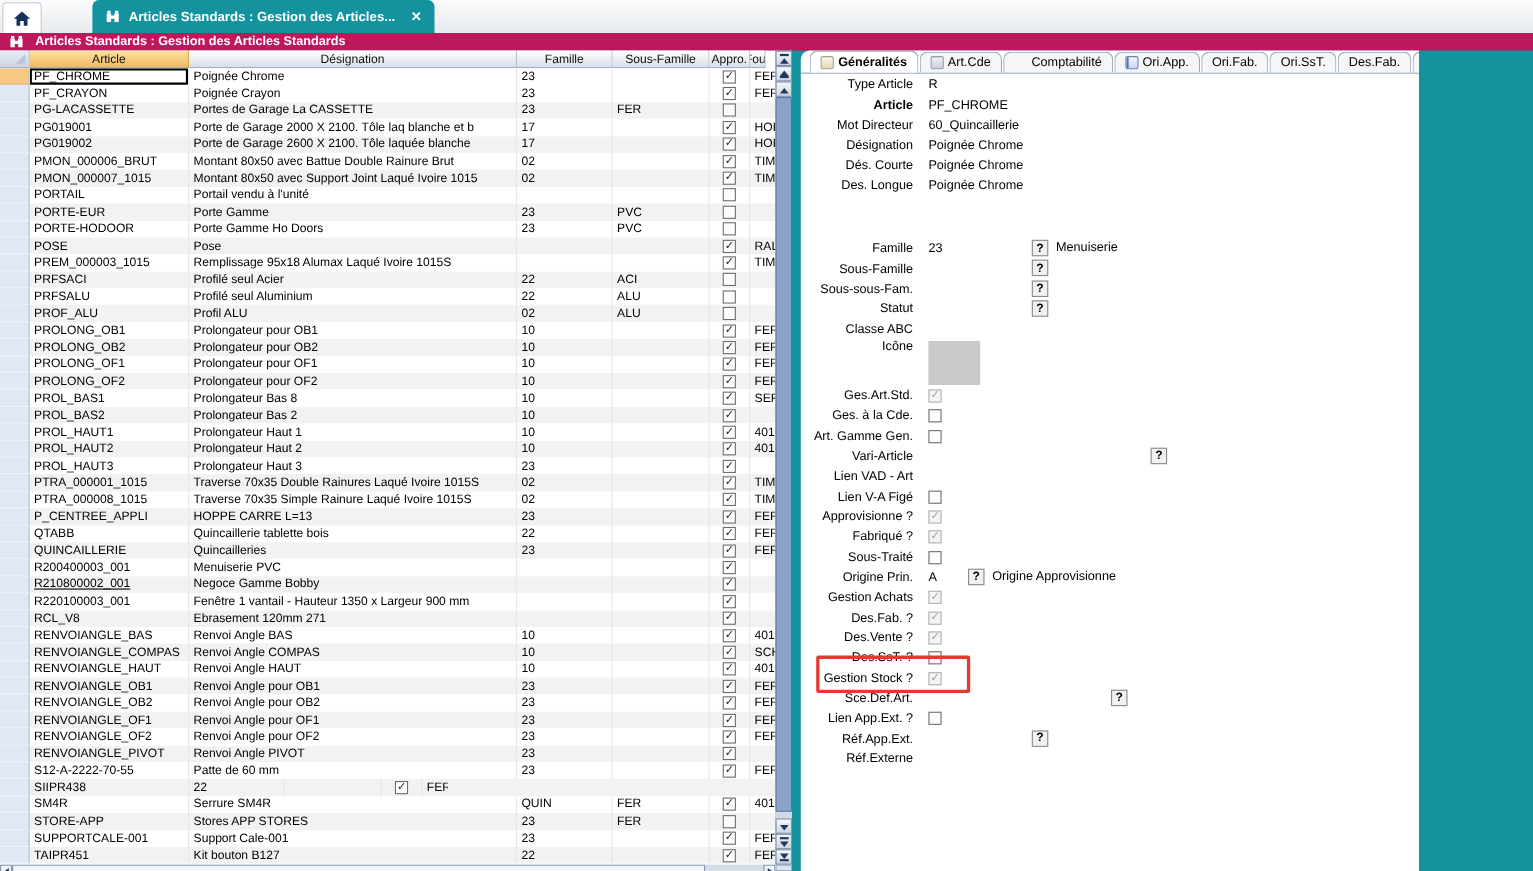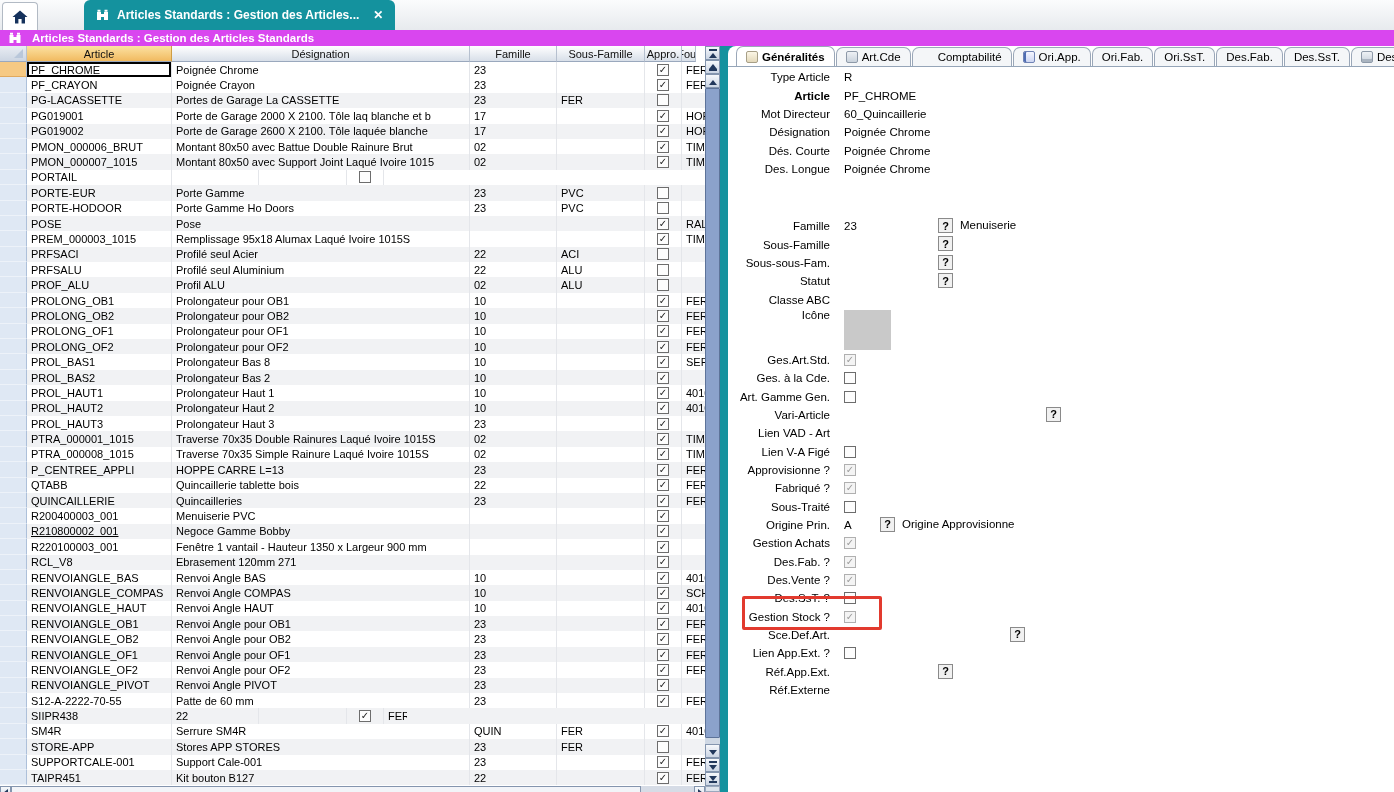--- a/index.html
+++ b/index.html
@@ -13,21 +13,21 @@
   .home-tab { position:absolute; left:2px; top:2px; width:36px; height:28px;
     background:#fff; border:1px solid #b2bac4; border-bottom:none;
     border-radius:4px 4px 0 0; display:flex; align-items:center; justify-content:center; }
   .doc-tab { position:absolute; left:84px; top:0; height:30px; padding:0 12px;
     background:#14929e; color:#fff; font-weight:bold; font-size:12px;
     border-radius:6px 6px 0 0; display:flex; align-items:center; gap:8px; }
   .doc-tab .close { font-size:12px; font-weight:bold; margin-left:6px; cursor:default; }
 
   
   .titlebar { position:absolute; left:0; top:30px; width:100%; height:16px;
-    background:#d946ef; color:#fff; display:flex; align-items:center; gap:10px;
+    background:#be185d; color:#fff; display:flex; align-items:center; gap:10px;
     font-size:11.5px; font-weight:bold; padding-left:8px; }
 
   
   .grid { position:absolute; left:0; top:46px; width:705px; height:746px; background:#fff; }
   .ghead { display:flex; height:16px; }
   .gh { background:linear-gradient(#ffffff,#d8dfe9); border-right:1px solid #b6c0cf;
     border-bottom:1px solid #9aa8bd; font-size:11px; color:#101010;
     display:flex; align-items:center; justify-content:center; overflow:hidden; white-space:nowrap; flex:none; }
   .gh.article { background:linear-gradient(#fce2a2,#f1ba60); border-right:1px solid #cf9d44; }
   .gh.selectall { position:relative; background:linear-gradient(#e9edf3,#ccd5e2); }
@@ -66,21 +66,21 @@
   .hbtn { width:11px; height:16px; flex:none; background:linear-gradient(#f6f8fb,#cbd5e4);
     border:1px solid #8495ae; position:relative; }
   .tri-l { position:absolute; left:2px; top:2px; border-top:4px solid transparent;
     border-bottom:4px solid transparent; border-right:5px solid #22385c; }
   .tri-r { position:absolute; left:3px; top:2px; border-top:4px solid transparent;
     border-bottom:4px solid transparent; border-left:5px solid #22385c; }
   .hthumb { width:630px; height:16px; background:#f2f4f8; border:1px solid #8495ae; flex:none; }
   .htrack { flex:1; }
 
   
-  .panel { position:absolute; left:728px; top:46px; width:666px; height:746px;
+  .panel { position:absolute; left:728px; top:46px; width:562px; height:746px;
     background:#fff; border-radius:8px 0 0 0; overflow:hidden; }
   .ptabs { display:flex; align-items:flex-end; height:21px; padding-left:8px;
     border-bottom:1px solid #95a5b8; overflow:hidden; white-space:nowrap; }
   .ptab { height:19px; padding:0 9px; margin-right:1px; font-size:11.5px; color:#000;
     background:#f4f6f8; border:1px solid #9aa7b8; border-bottom:none;
     border-radius:7px 7px 0 0; display:flex; align-items:center; gap:4px; flex:none; }
   .ptab.active { background:#fff; font-weight:bold; height:21px; margin-bottom:-1px;
     border-bottom:1px solid #fff; }
   .ticon { width:12px; height:12px; flex:none; border-radius:2px; }
   .i-form { background:linear-gradient(#fbf6e6,#e4d9bb); border:1px solid #a79f87; }
@@ -215,20 +215,21 @@
           <div class="td" style="width: 87px;">02</div>
           <div class="td" style="width: 88px;"></div>
           <div class="td center" style="width: 37px;">
             <span class="cb">✓</span>
           </div>
           <div class="td" style="width: 23px; border-right: none;">TIMB</div>
         </div>
         <div class="trow">
           <div class="rowhead"></div>
           <div class="td" style="width: 145px;">PORTAIL</div>
+          <div class="td" style="width: 298px;">Portail vendu à l'unité</div>
           <div class="td" style="width: 87px;"></div>
           <div class="td" style="width: 88px;"></div>
           <div class="td center" style="width: 37px;">
             <span class="cb"></span>
           </div>
           <div class="td" style="width: 23px; border-right: none;"></div>
         </div>
         <div class="trow alt">
           <div class="rowhead"></div>
           <div class="td" style="width: 145px;">PORTE-EUR</div>

